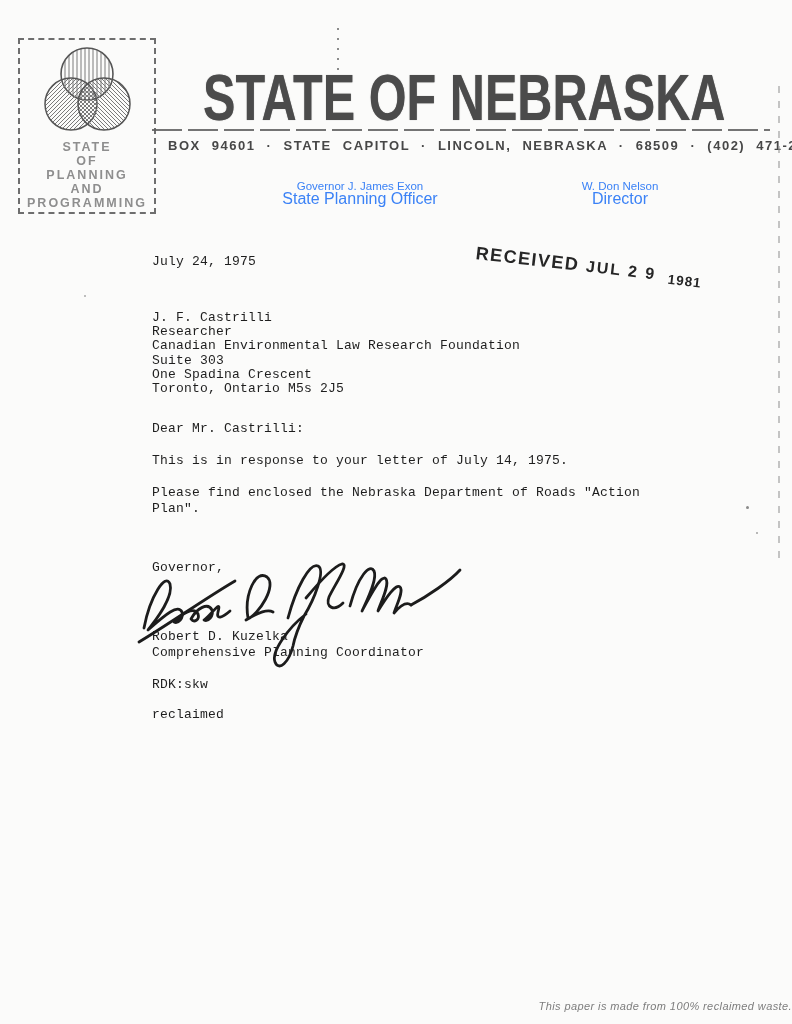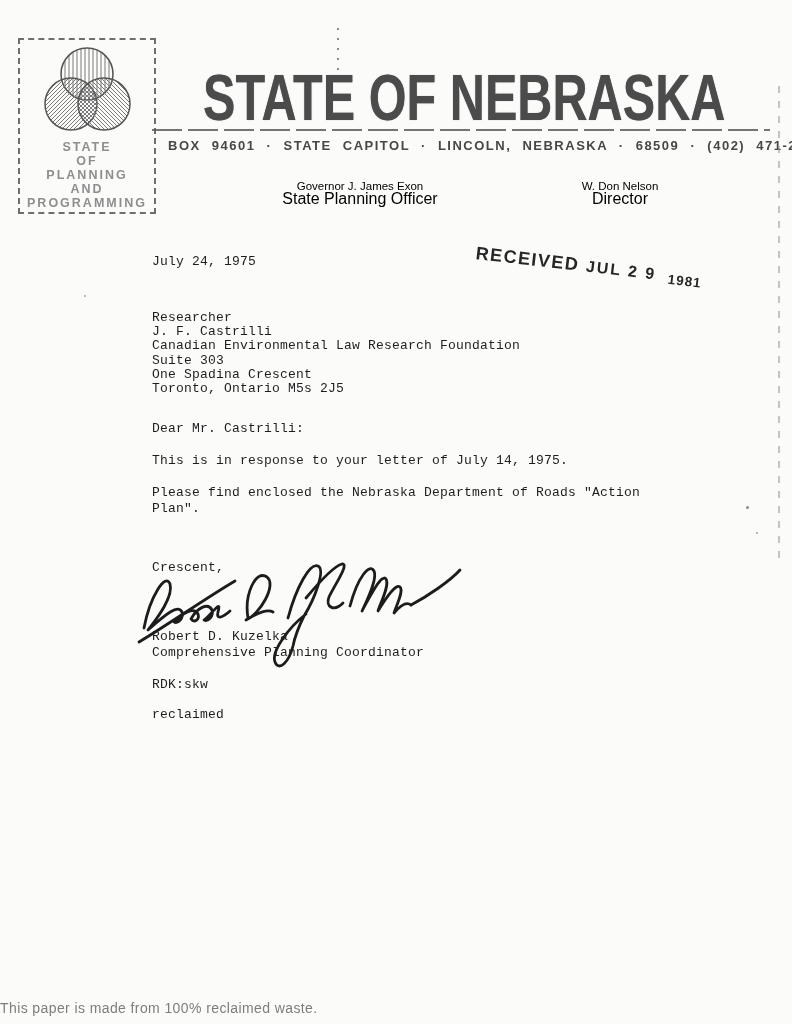--- a/index.html
+++ b/index.html
@@ -30,21 +30,21 @@
     background:repeating-linear-gradient(90deg,#5c5c5c 0 30px,rgba(0,0,0,0) 30px 36px);
     opacity:.85;
   }
   .lh-address{
     position:absolute;left:168px;top:138px;white-space:nowrap;
     font-family:"Liberation Sans",sans-serif;font-weight:700;
     font-size:13px;letter-spacing:1.5px;word-spacing:6px;color:#474747;
   }
   .official{
     position:absolute;text-align:center;
-    font-family:"Liberation Sans",sans-serif;color:#000000;
+    font-family:"Liberation Sans",sans-serif;color:#3b82f6;
   }
   .official .o-name{font-size:11.5px;line-height:13px;}
   .official .o-title{font-size:16px;line-height:12px;}
   .gov{left:250px;top:180px;width:220px;}
   .dir{left:520px;top:180px;width:200px;}
   
   .stamp{
     position:absolute;left:477px;top:243px;white-space:nowrap;
     transform:rotate(6.5deg);transform-origin:left top;
     font-family:"Liberation Sans",sans-serif;font-weight:700;color:#262626;
@@ -60,23 +60,23 @@
   .p1{top:453px;}
   .p2{top:485px;white-space:pre-line;}
   .p3{top:533px;}
   .closing{top:560px;}
   .signer{top:629px;line-height:16px;}
   .ref{top:677px;}
   .encl{top:707px;}
   .sig-svg{position:absolute;left:136px;top:556px;}
   
   .footer-note{
-    position:absolute;left:0;right:0;top:1000px;text-align:left;
-    font-family:"Liberation Sans",sans-serif;font-size:14px;
-    letter-spacing:0.4px;color:#7d7d7d;
+    position:absolute;left:0;right:0;top:1000px;text-align:right;
+    font-family:"Liberation Sans",sans-serif;font-size:11px;
+    letter-spacing:0.4px;color:#7d7d7d;font-style:italic;
   }
   
   .fold-mark{
     position:absolute;left:337px;top:28px;width:2px;height:50px;
     background:repeating-linear-gradient(180deg,#6f6f6f 0 2.5px,rgba(0,0,0,0) 2.5px 10px);
     opacity:.8;
   }
   .edge-line{
     position:absolute;left:778px;top:86px;width:1.5px;height:480px;
     background:repeating-linear-gradient(180deg,#979797 0 7px,rgba(0,0,0,0) 7px 15px);
@@ -131,33 +131,33 @@
     <div class="o-title">Director</div>
   </div>
 
   <div class="stamp">
     <span class="s-recv">RECEIVED</span><span class="s-date">JUL 2 9</span><span class="s-year">1981</span>
   </div>
 
   <div class="tw date">July 24, 1975</div>
 
   <div class="tw recipient">
+    <div>J. F. Castrilli</div>
     <div>Researcher</div>
-    <div>J. F. Castrilli</div>
     <div>Canadian Environmental Law Research Foundation</div>
     <div>Suite 303</div>
     <div>One Spadina Crescent</div>
     <div>Toronto, Ontario M5s 2J5</div>
   </div>
 
   <div class="tw salutation">Dear Mr. Castrilli:</div>
   <div class="tw p1">This is in response to your letter of July 14, 1975.</div>
   <div class="tw p2">Please find enclosed the Nebraska Department of Roads "Action
 Plan".</div>
-  <div class="tw closing">Crescent,</div>
+  <div class="tw closing">Governor,</div>
 
   <svg class="sig-svg" width="330" height="124" viewBox="0 0 330 124" fill="none" stroke="#1c1c1c" stroke-width="2.8" stroke-linecap="round" stroke-linejoin="round">
     <path d="M8,72 C14,40 30,16 34,28 C38,42 18,66 12,74 C30,58 42,48 46,56 C48,62 42,68 38,66 C46,58 58,50 62,58 C64,64 58,67 55,63 C61,52 72,46 76,54 C78,60 72,66 68,64 C76,58 86,42 82,56 C80,64 86,62 94,55"></path>
     <path d="M3,86 C30,70 70,42 99,25"></path>
     <path d="M112,62 C108,38 120,13 131,21 C141,29 124,58 110,64 C118,59 130,52 137,56"></path>
     <path d="M152,62 C160,32 174,6 182,10 C190,14 178,44 168,60 C163,70 159,80 157,90 C153,106 143,116 139,106 C135,96 152,72 170,58"></path>
     <path d="M170,42 C180,30 198,10 206,8 C214,7 198,30 193,41 C189,51 198,56 207,47"></path>
     <path d="M214,50 C222,20 234,7 238,15 C242,23 230,46 226,55 C234,40 246,17 250,23 C254,29 244,48 242,55 C250,42 260,27 264,31 C268,35 260,50 258,57 C264,50 270,45 275,49"></path>
     <path d="M275,49 C292,40 314,25 324,14"></path>
   </svg>

